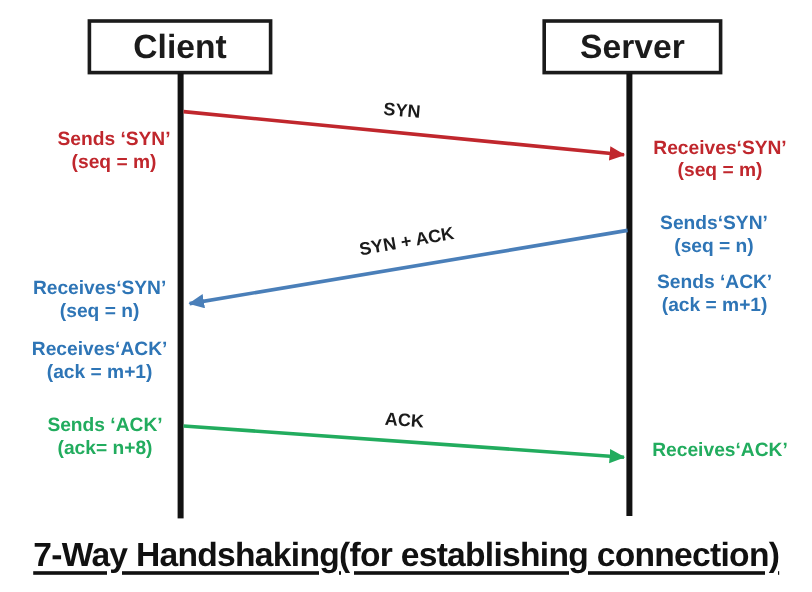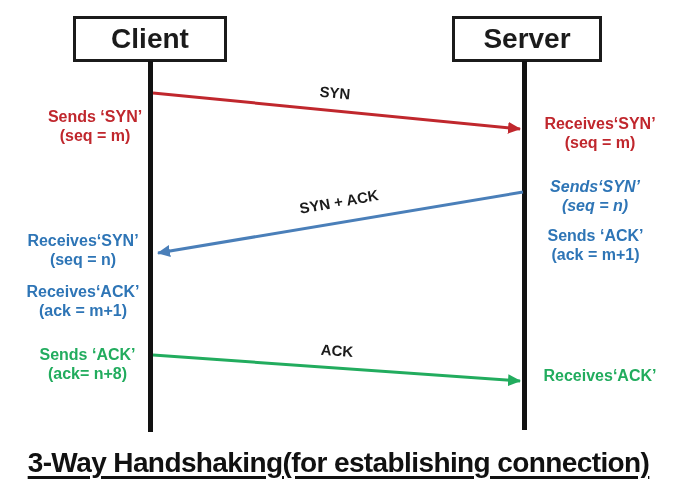--- a/index.html
+++ b/index.html
@@ -56,21 +56,21 @@
   }
   .note span { display: block; }
   .c-red   { color: #c0272d; }
   .c-blue  { color: #2e75b6; }
   .c-green { color: #22ac5e; }
   .note.l-red    { left: 25px;  top: 83px;  width: 140px; margin-top: 24px; }
   .note.l-blue1  { left: 13px;  top: 231px; width: 140px; }
   .note.l-blue2  { left: 13px;  top: 282px; width: 140px; }
   .note.l-green  { left: 20px;  top: 345px; width: 135px; }
   .note.r-red    { left: 540px; top: 114px; width: 120px; }
-  .note.r-blue1  { left: 540px; top: 177px; width: 110px; font-style: italic; }
+  .note.r-blue1  { left: 540px; top: 177px; width: 110px; }
   .note.r-blue2  { left: 538px; top: 226px; width: 115px; }
   .note.r-green  { left: 540px; top: 366px; width: 120px; }
   .diagram-title {
     position: absolute;
     left: 0; top: 447px;
     width: 677px;
     text-align: center;
     font-size: 28px;
     font-weight: bold;
     letter-spacing: -0.6px;
@@ -143,15 +143,15 @@
     <span>(seq = n)</span>
   </div>
   <div class="note r-blue2 c-blue">
     <span>Sends ‘ACK’</span>
     <span>(ack = m+1)</span>
   </div>
   <div class="note r-green c-green">
     <span>Receives‘ACK’</span>
   </div>
 
-  <div class="diagram-title">3-Way Handshaking(for establishing connection)</div>
+  <div class="diagram-title">7-Way Handshaking(for establishing connection)</div>
 
 </div>
 
 </body></html>

